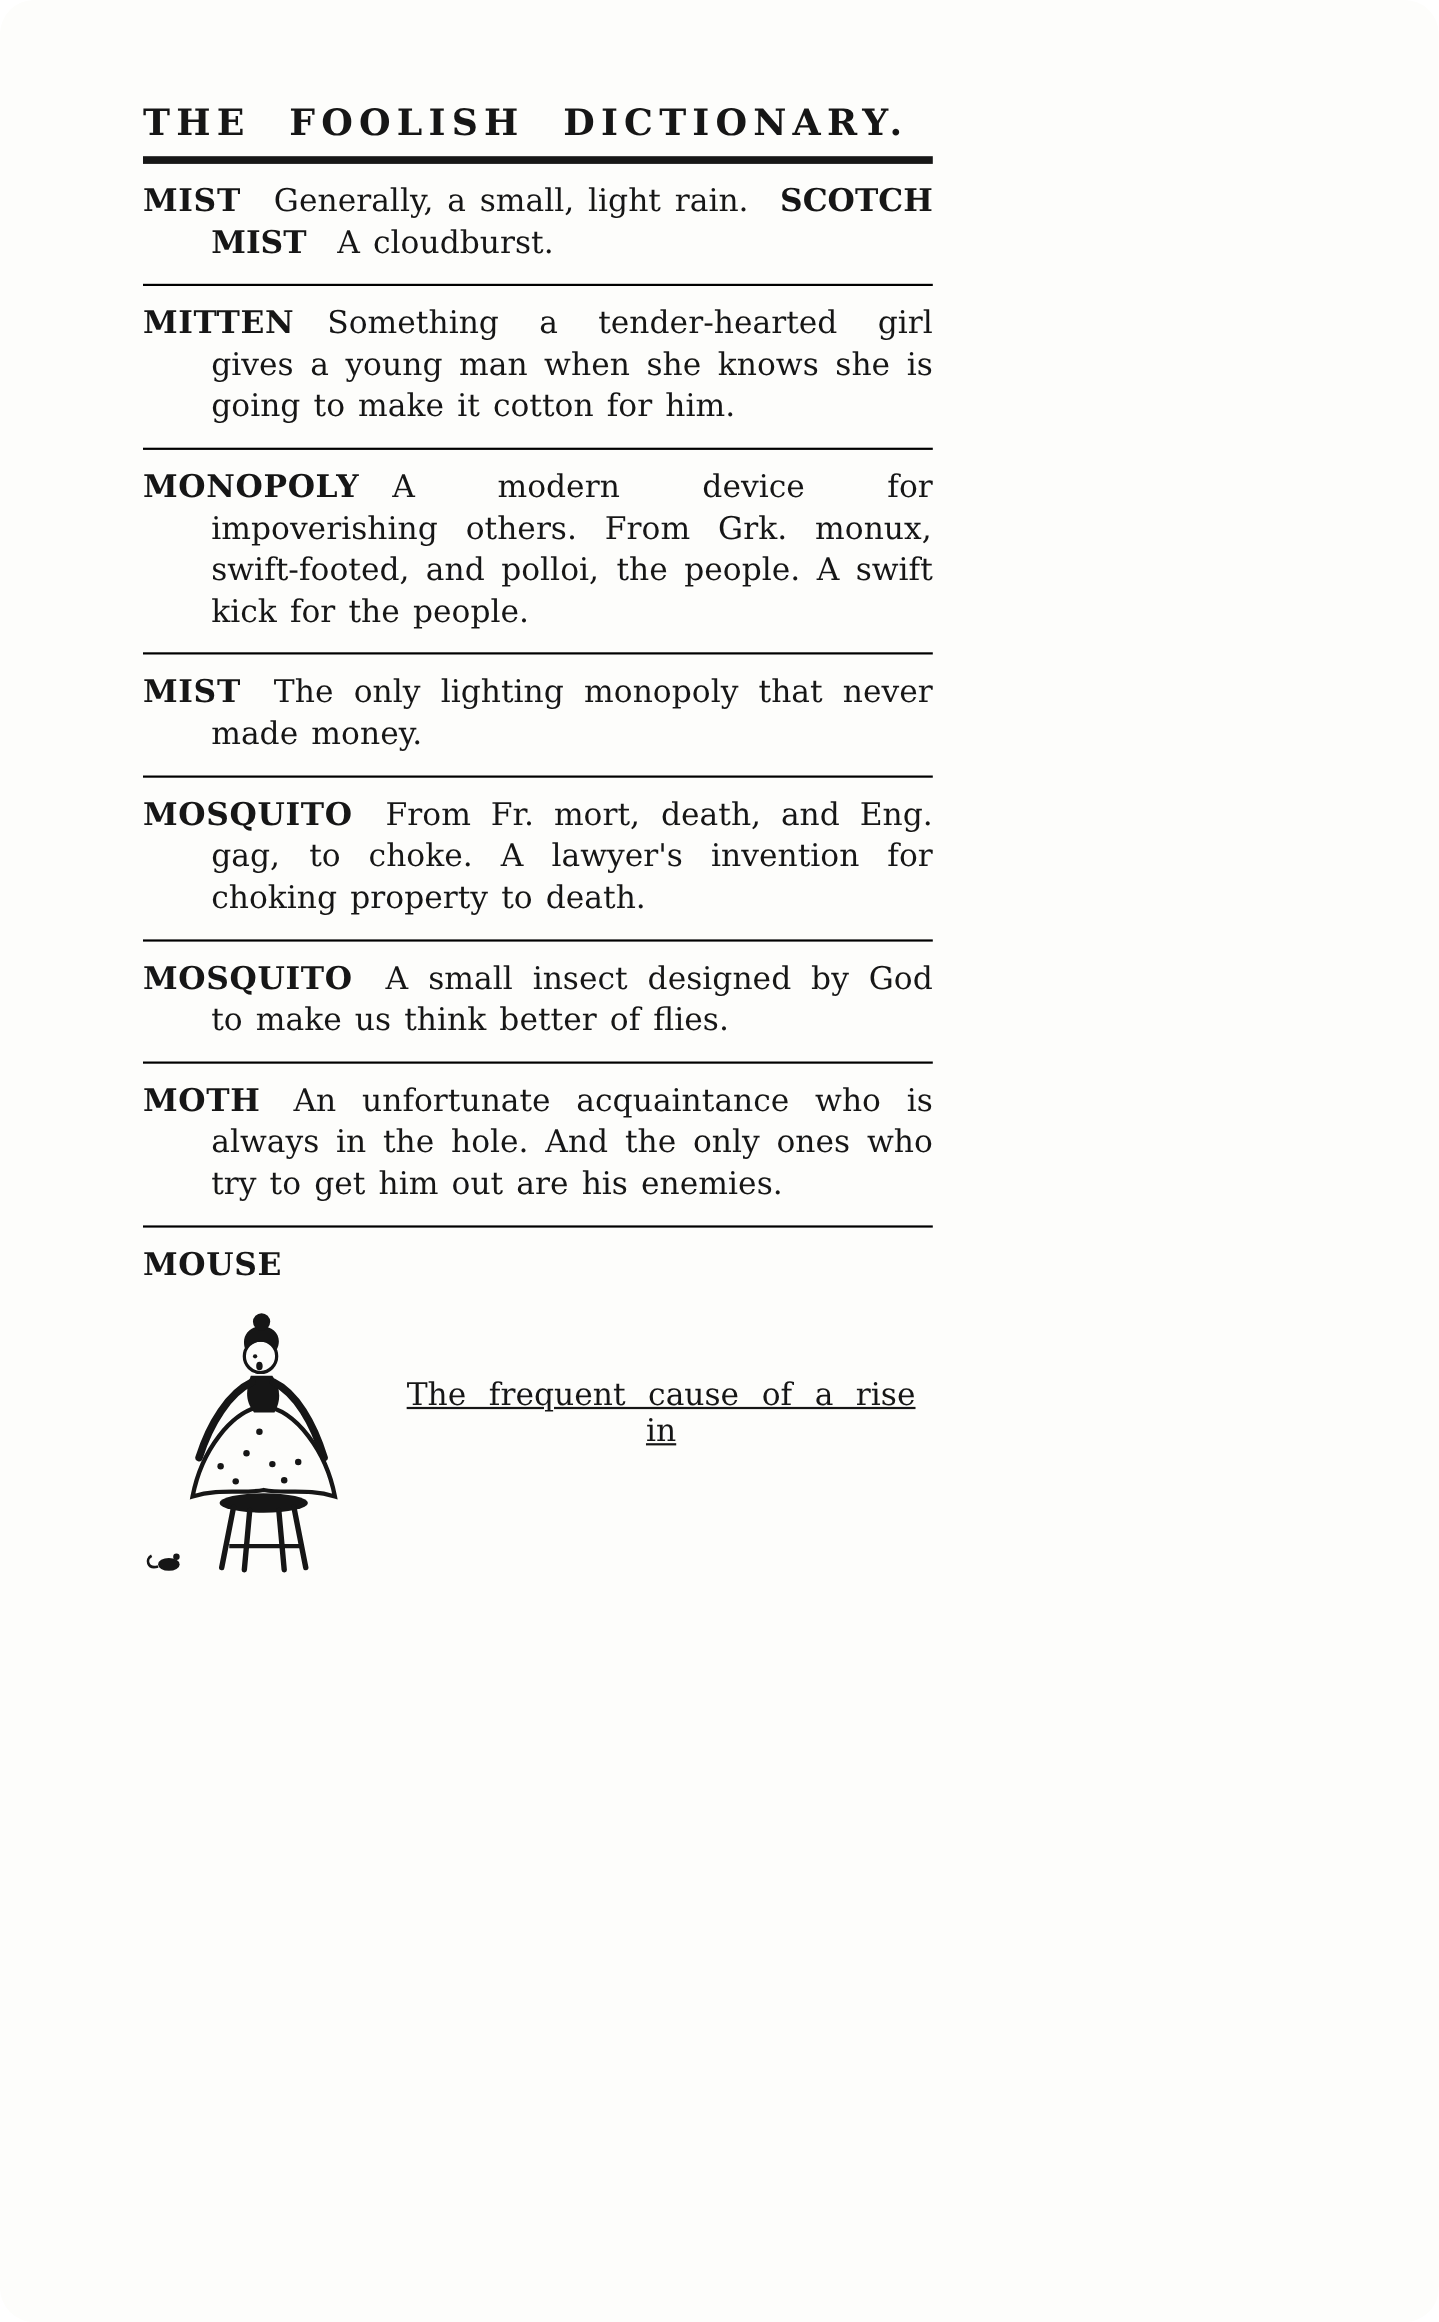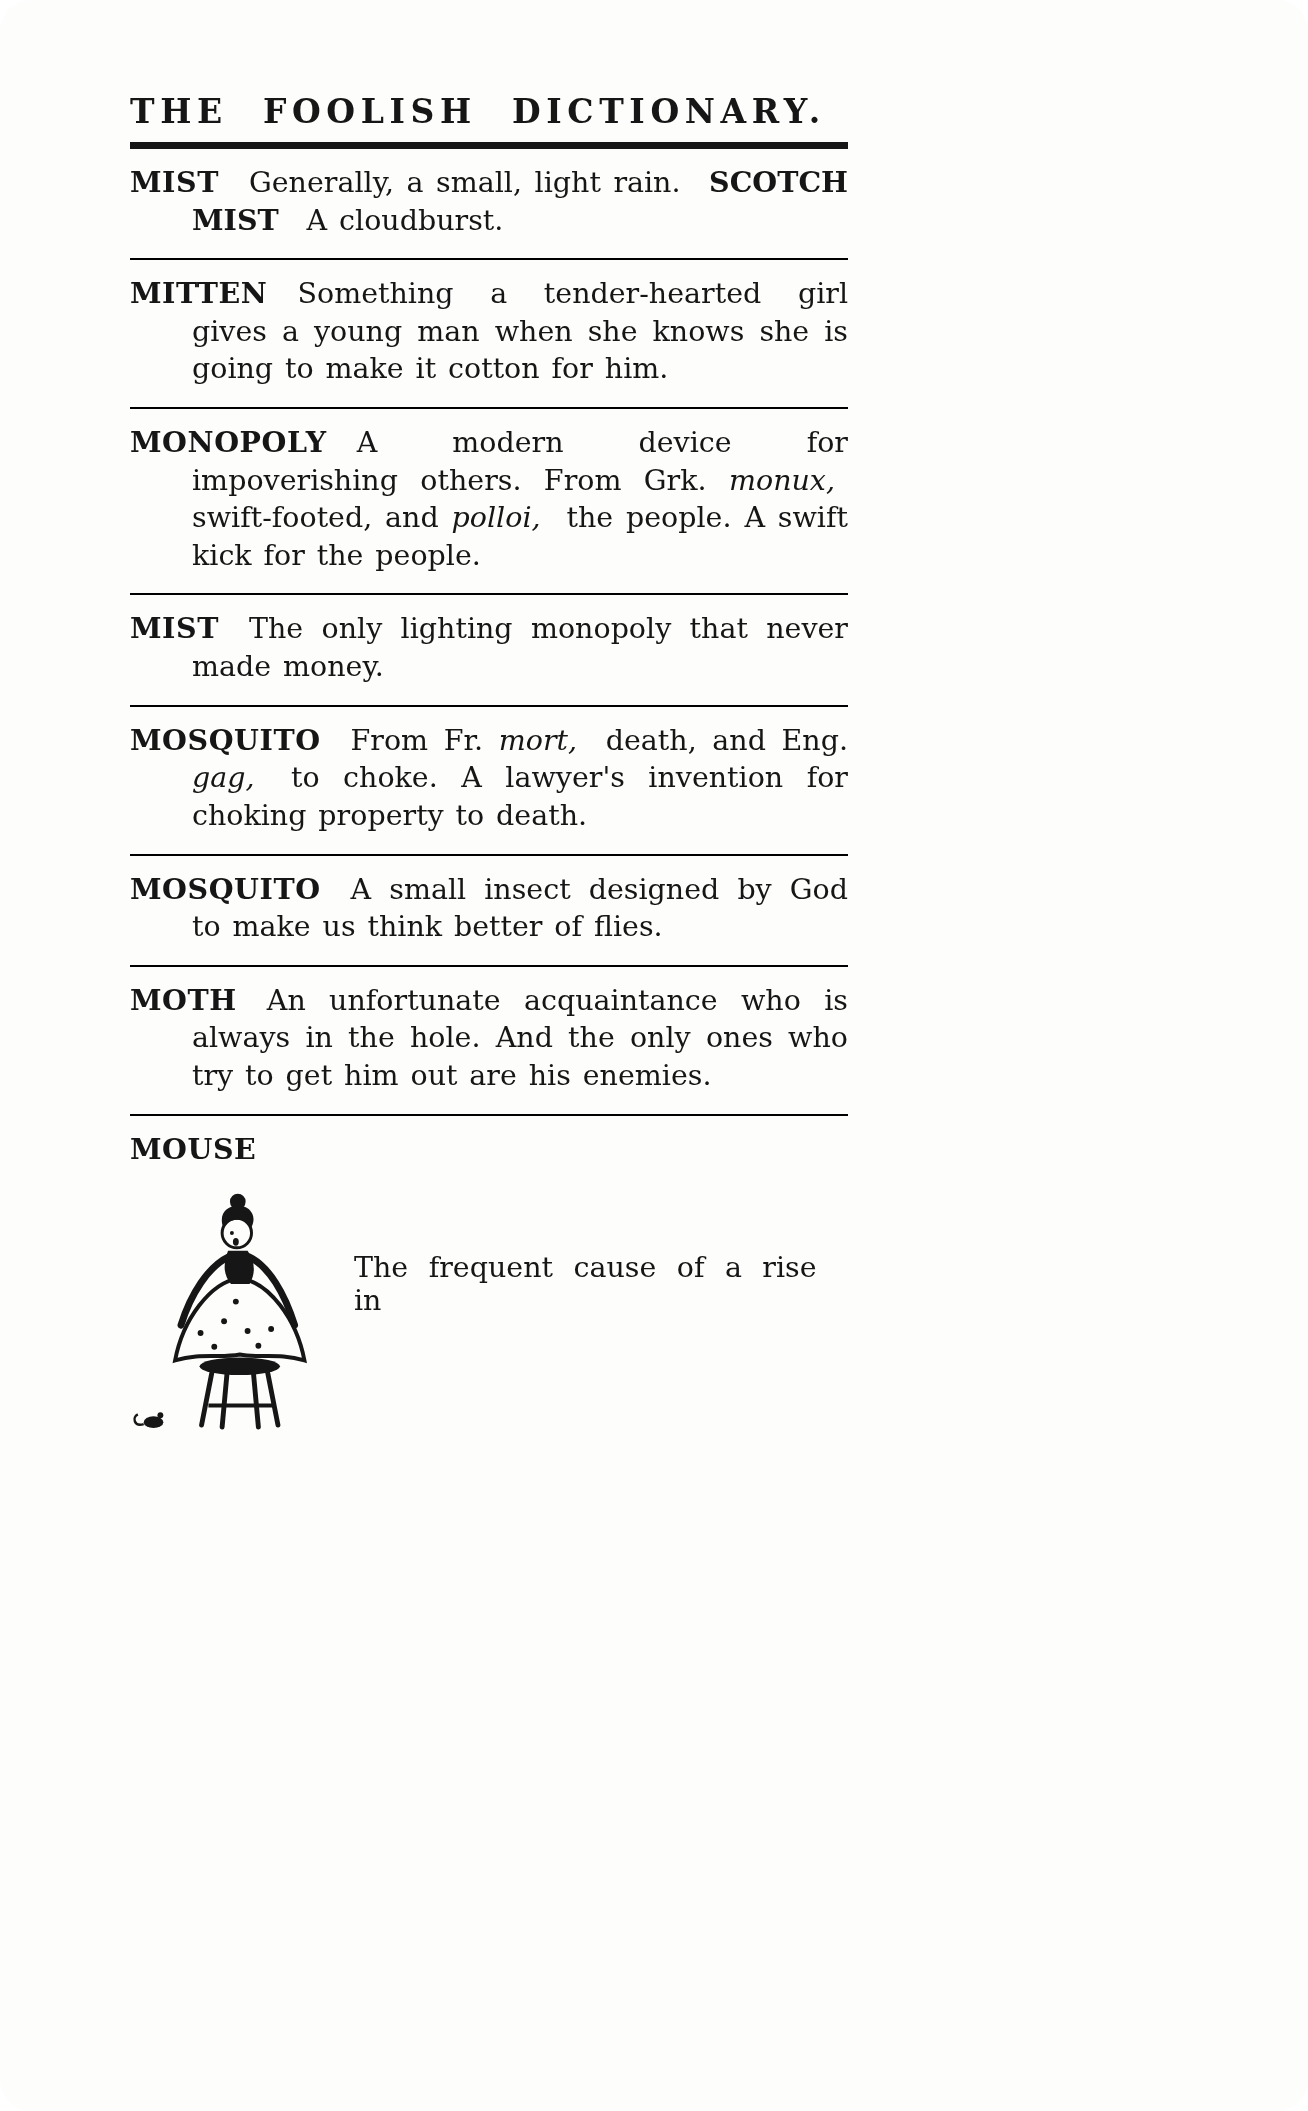--- a/index.html
+++ b/index.html
@@ -52,39 +52,39 @@
   .term {
     font-weight: 700;
     letter-spacing: 0.02em;
     margin-right: 30px;
   }
   .subterm {
     font-weight: 700;
     margin: 0 16px;
   }
   .lat {
-    font-style: italic;
-    margin-right: 13px;
+    margin-right: 1px;
   }
   .figure-row {
     display: flex;
     align-items: center;
     gap: 28px;
     padding-top: 10px;
   }
   .illustration {
     flex: 0 0 auto;
     width: 196px;
   }
   .caption {
     flex: 1 1 auto;
     font-size: 28.5px;
-    text-align: left;
+    text-align: center;
     word-spacing: 0.40em;
     padding-bottom: 14px;
+    text-decoration: underline;
   }
   .caption p { margin: 0; }
   .caption p.first { margin-bottom: 38px; }
 </style>
 </head>
 <body>
 
 <div class="sheet">
   <div class="content">
 

